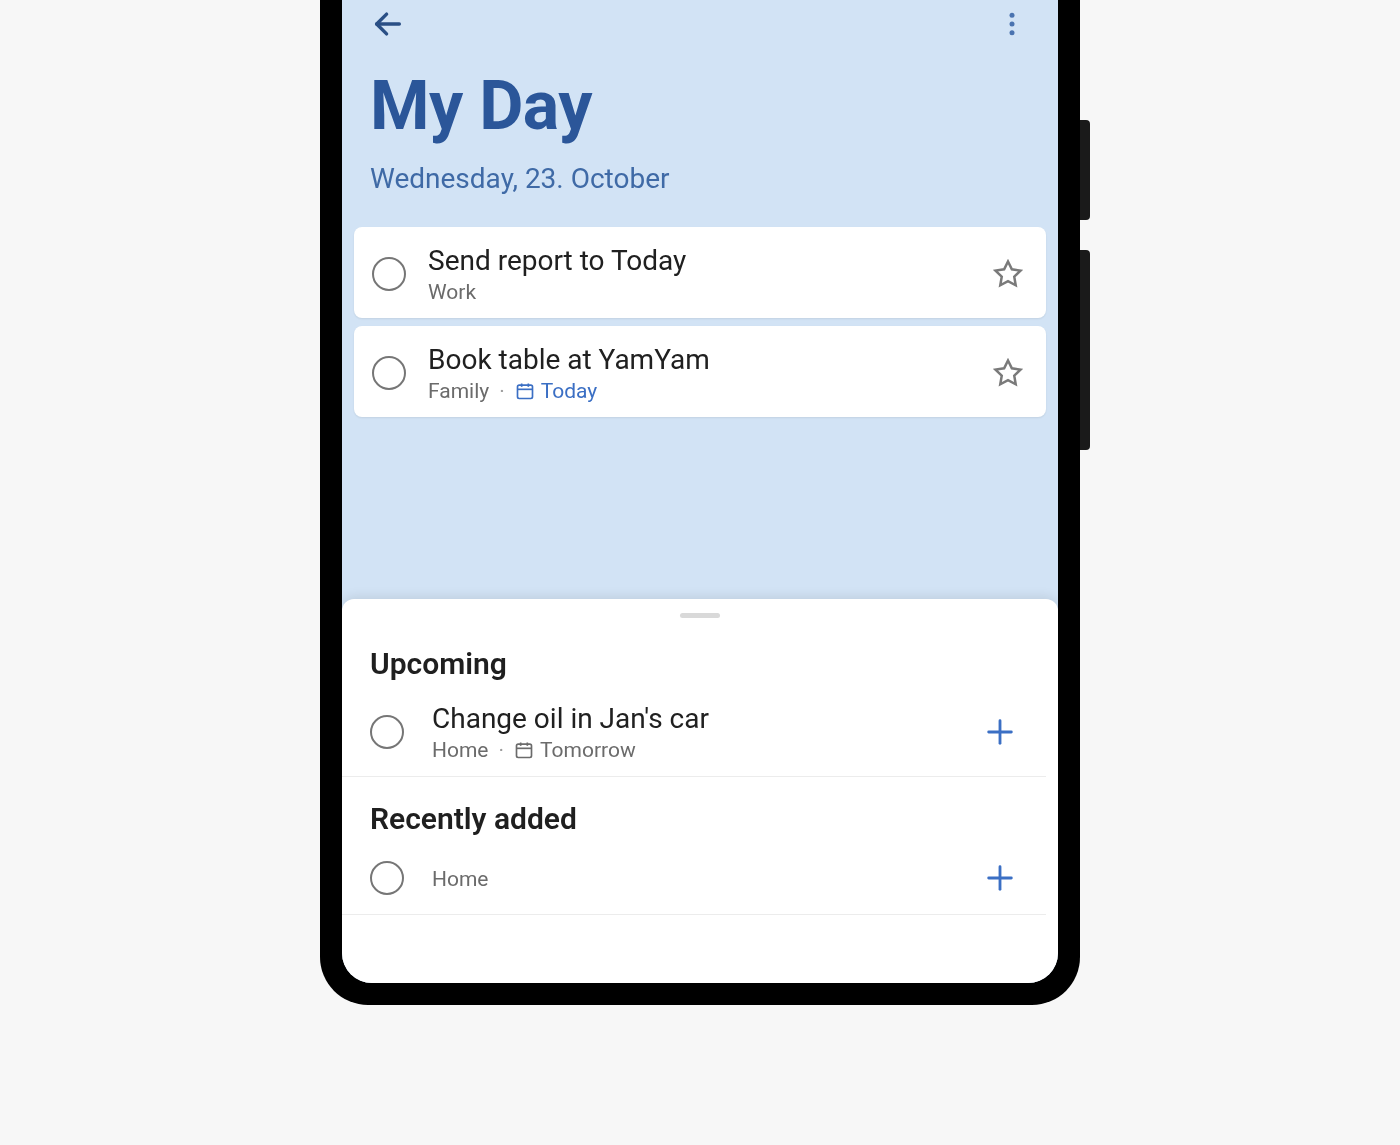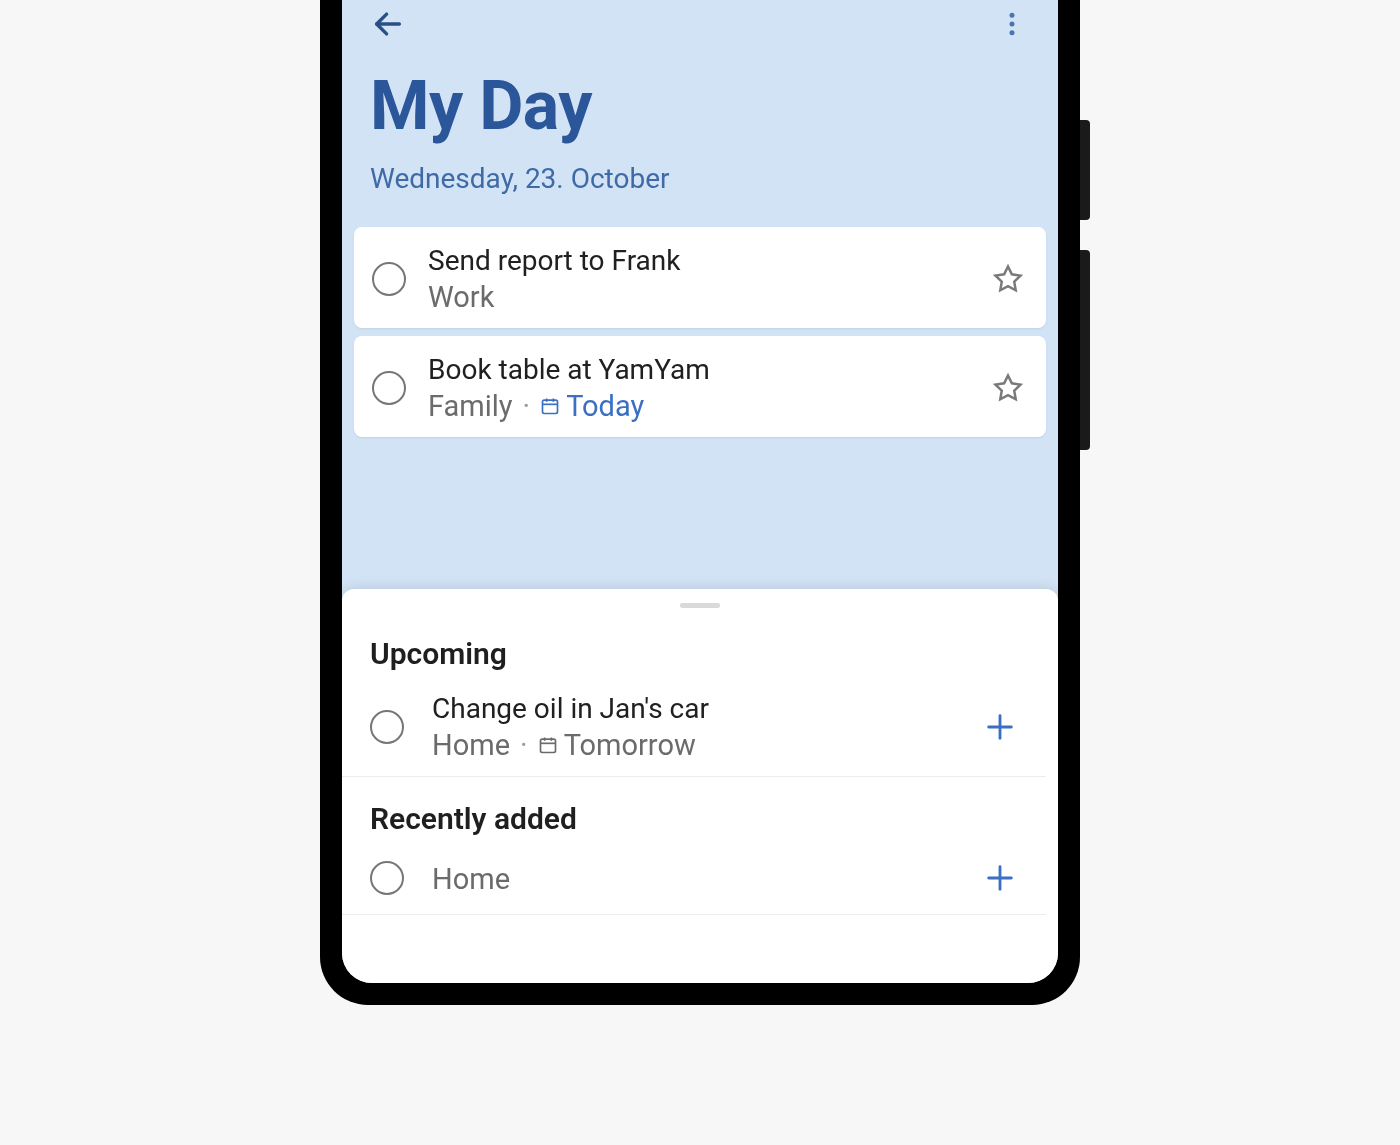--- a/index.html
+++ b/index.html
@@ -98,21 +98,21 @@
       cursor: pointer;
       margin-right: 22px;
     }
     .task-content { flex: 1; min-width: 0; }
     .task-title {
       font-size: 28px;
       color: #202020;
       line-height: 1.25;
     }
     .task-meta {
-      font-size: 29px;
+      font-size: 21px;
       color: #6b6b6b;
       margin-top: 2px;
       display: flex;
       align-items: center;
       gap: 6px;
     }
     .task-meta .dot { color: #9a9a9a; margin: 0 4px; }
     .due-chip {
       color: #3b6fc4;
       display: inline-flex;
@@ -199,21 +199,21 @@
     <div class="title-block">
       <div class="page-title">My Day</div>
       <div class="page-date">Wednesday, 23. October</div>
     </div>
 
     <div class="task-list">
 
       <div class="task-card">
         <div class="check-circle"></div>
         <div class="task-content">
-          <div class="task-title">Send report to Frank</div>
+          <div class="task-title">Send report to Today</div>
           <div class="task-meta">
             <span>Work</span>
           </div>
         </div>
         <div class="star-btn">
           <svg width="30" height="30" viewBox="0 0 24 24" fill="none" stroke="currentColor" stroke-width="2">
             <polygon points="12 2 15.09 8.26 22 9.27 17 14.14 18.18 21.02 12 17.77 5.82 21.02 7 14.14 2 9.27 8.91 8.26 12 2"></polygon>
           </svg>
         </div>
       </div>

